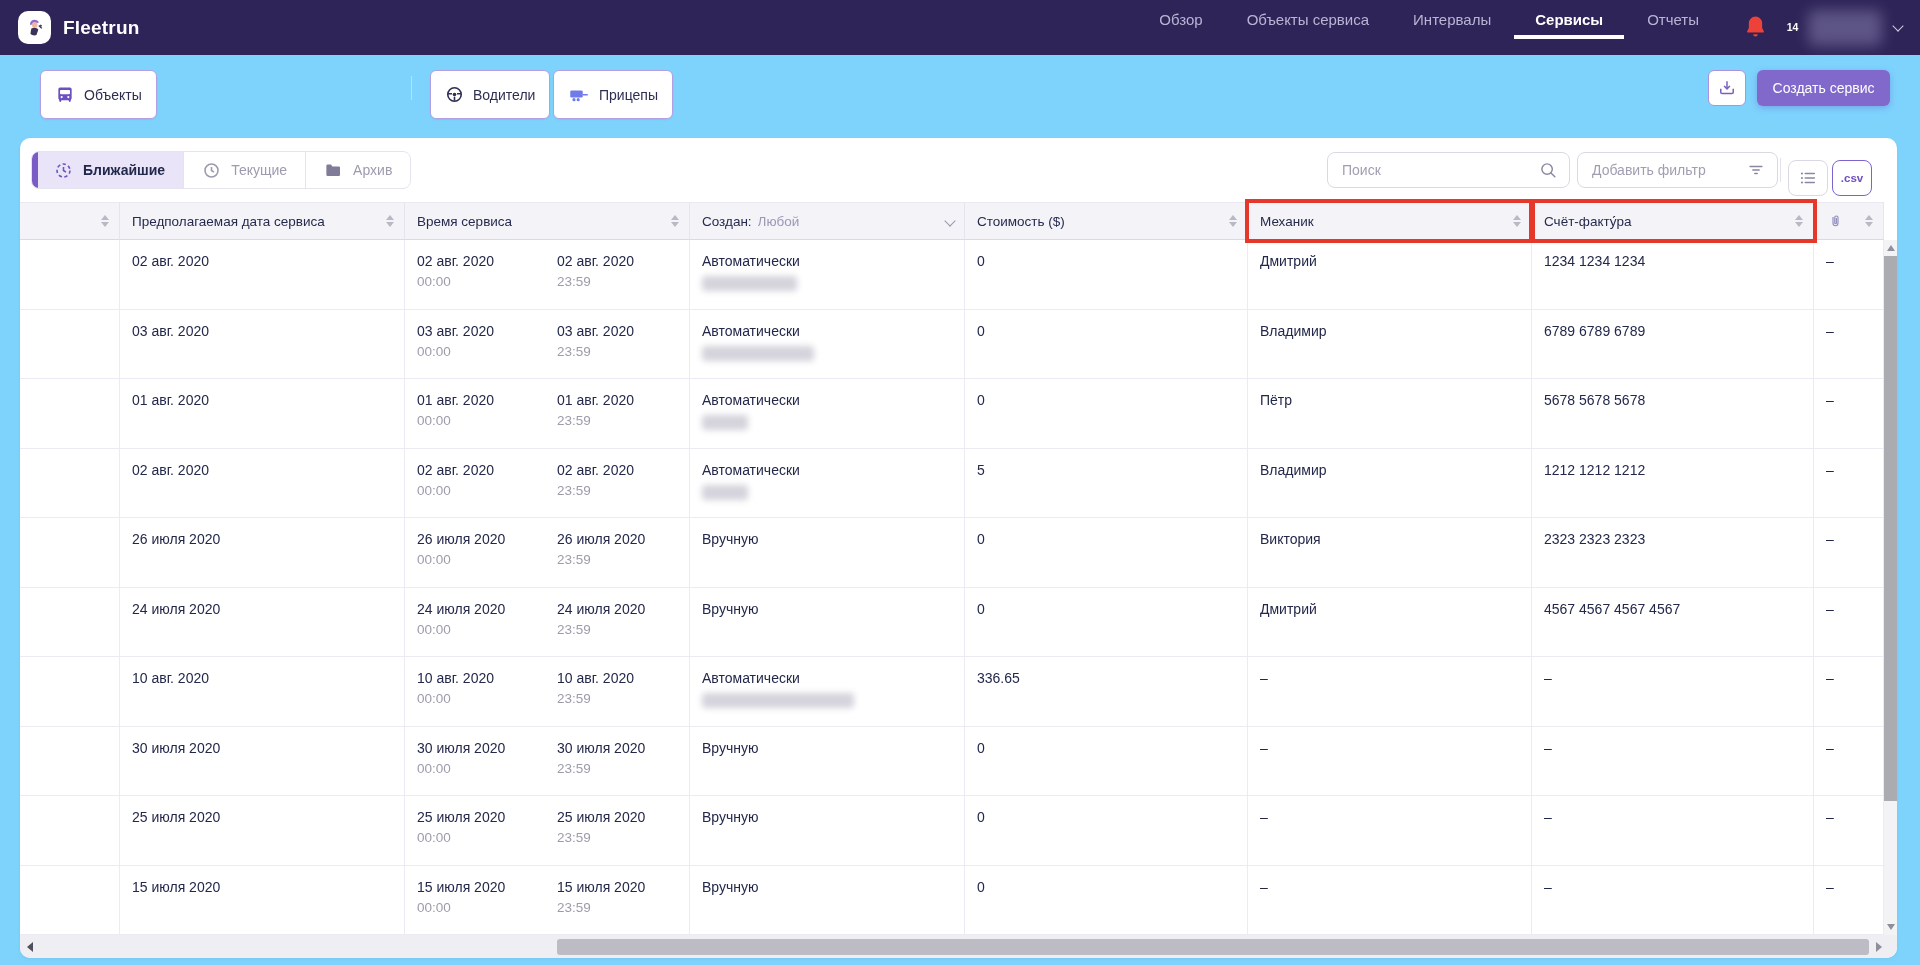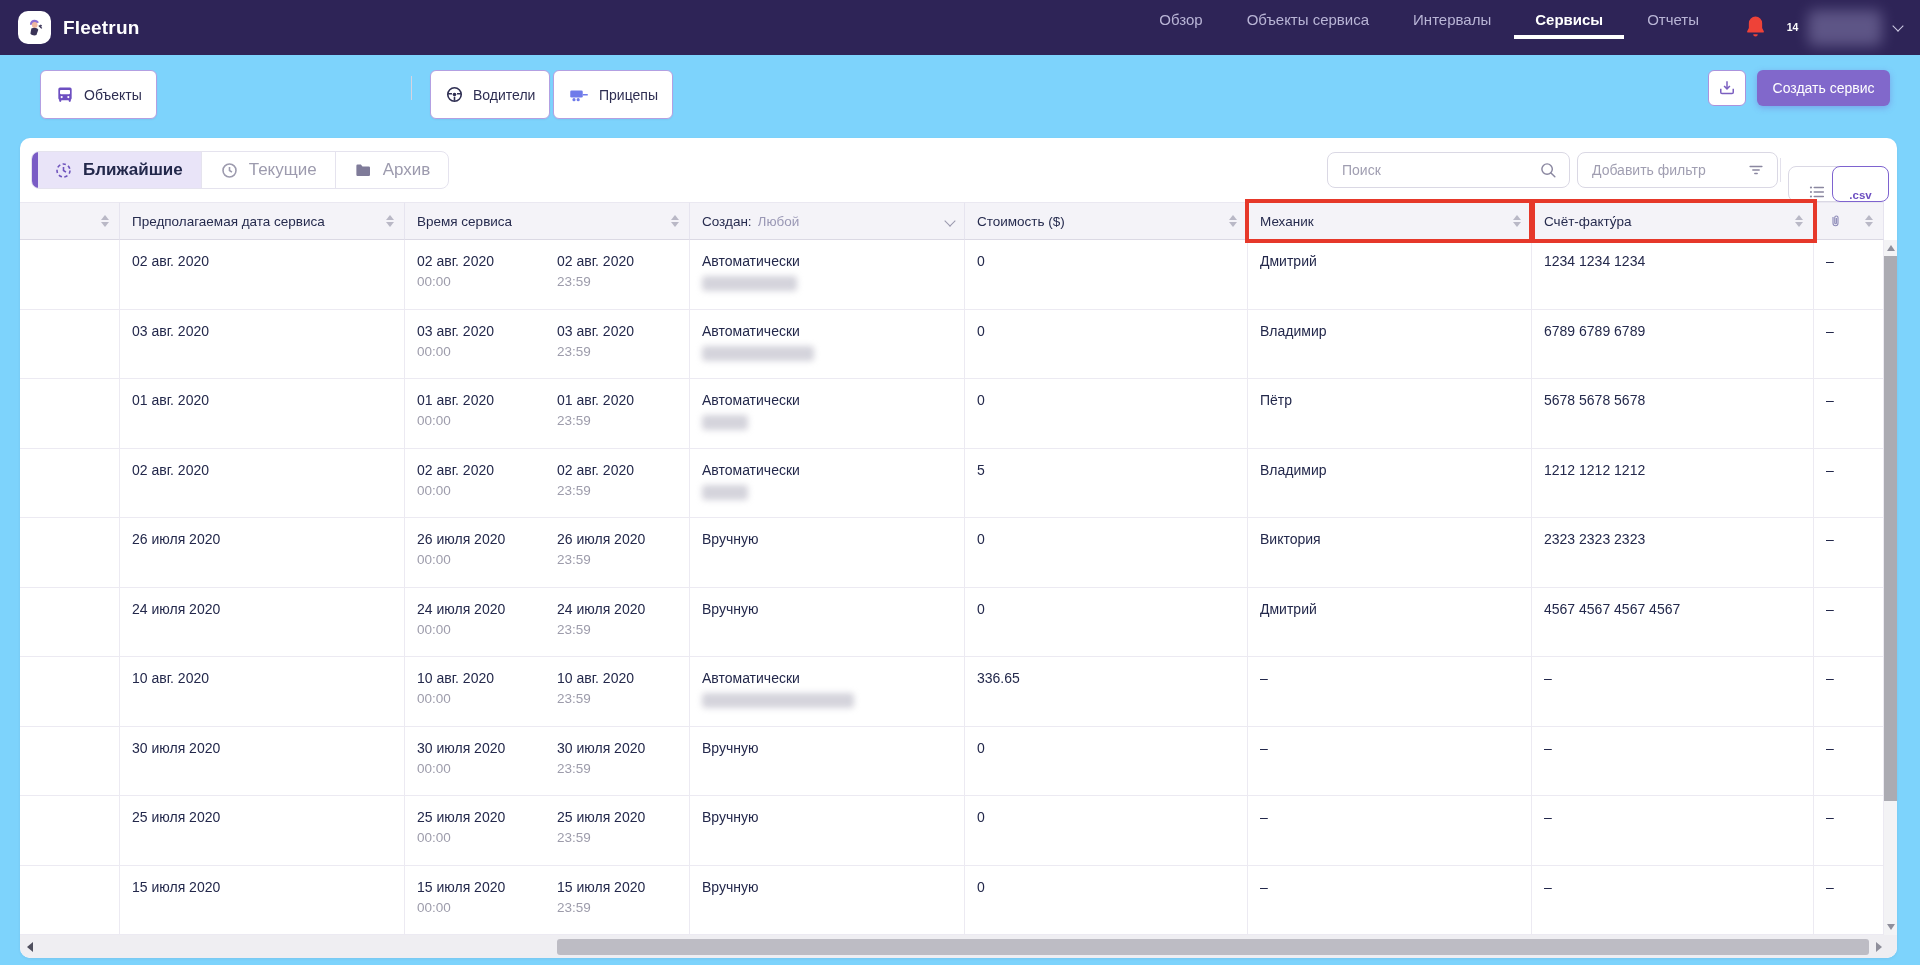--- a/index.html
+++ b/index.html
@@ -34,35 +34,35 @@
   .createbtn{position:absolute;left:1757px;top:70px;width:133px;height:36px;background:#8168cb;border:none;border-radius:6px;
     color:#fff;font-size:14px;display:flex;align-items:center;justify-content:center;cursor:pointer;
     box-shadow:0 2px 6px rgba(110,80,200,.35);box-sizing:border-box;white-space:nowrap;}
 
   
   .card{position:absolute;left:20px;top:138px;width:1877px;height:820px;background:#fff;border-radius:10px;
     box-shadow:0 1px 3px rgba(50,40,90,.08);overflow:hidden;}
 
   .tabgroup{position:absolute;left:11px;top:13px;height:38px;display:flex;border:1px solid #e5e3ee;border-radius:8px;
     overflow:hidden;background:#fff;box-sizing:border-box;}
-  .tab{display:flex;align-items:center;gap:10px;padding:0 18px;font-size:17px;color:#9d9bae;
+  .tab{display:flex;align-items:center;gap:10px;padding:0 18px;font-size:14px;color:#9d9bae;
     border-right:1px solid #e5e3ee;cursor:pointer;white-space:nowrap;}
   .tab:last-child{border-right:none;}
   .tab.active{background:#e9e4f8;color:#23284b;font-weight:bold;box-shadow:inset 6px 0 0 #7a5cc5;padding-left:22px;}
 
   .searchbox,.filterbox{position:absolute;top:14px;height:36px;border:1px solid #dad8e4;border-radius:8px;background:#fff;
     display:flex;align-items:center;padding:0 12px;box-sizing:border-box;gap:8px;}
   .searchbox{left:1307px;width:243px;}
   .filterbox{left:1557px;width:201px;}
   .searchbox input,.filterbox input{border:none;outline:none;flex:1;font-size:14px;color:#55536b;min-width:0;
     font-family:"Liberation Sans",sans-serif;background:transparent;}
   .searchbox input::placeholder,.filterbox input::placeholder{color:#a09eb1;}
   .ctl-div{position:absolute;left:1760px;top:20px;width:1px;height:24px;background:#e3e1ec;}
-  .iconbtn{position:absolute;top:28px;width:57px;height:36px;border:1px solid #dad8e4;border-radius:8px;background:#fff;
-    display:flex;align-items:flex-end;justify-content:center;cursor:pointer;box-sizing:border-box;}
+  .iconbtn{position:absolute;top:22px;width:40px;height:36px;border:1px solid #dad8e4;border-radius:8px;background:#fff;
+    display:flex;align-items:center;justify-content:center;cursor:pointer;box-sizing:border-box;}
   .listbtn{left:1768px;}
   .csvbtn{left:1812px;border:1.6px solid #7e63cf;color:#6d4fc1;font-weight:bold;font-size:11.5px;}
 
   
   .grid8{display:grid;grid-template-columns:100px 285px 285px 275px 283px 284px 282px 70px;}
   .table{position:absolute;left:0;top:64px;width:1864px;}
   .th{display:flex;align-items:center;justify-content:space-between;padding:0 10px 0 12px;font-size:13.5px;color:#262b4e;
     background:#f4f3f8;border-right:1px solid #e6e4ef;border-bottom:1px solid #dbd9e4;border-top:1px solid #eae8f1;
     box-sizing:border-box;height:38px;cursor:pointer;white-space:nowrap;overflow:hidden;}
   .th.first{justify-content:flex-end;}

